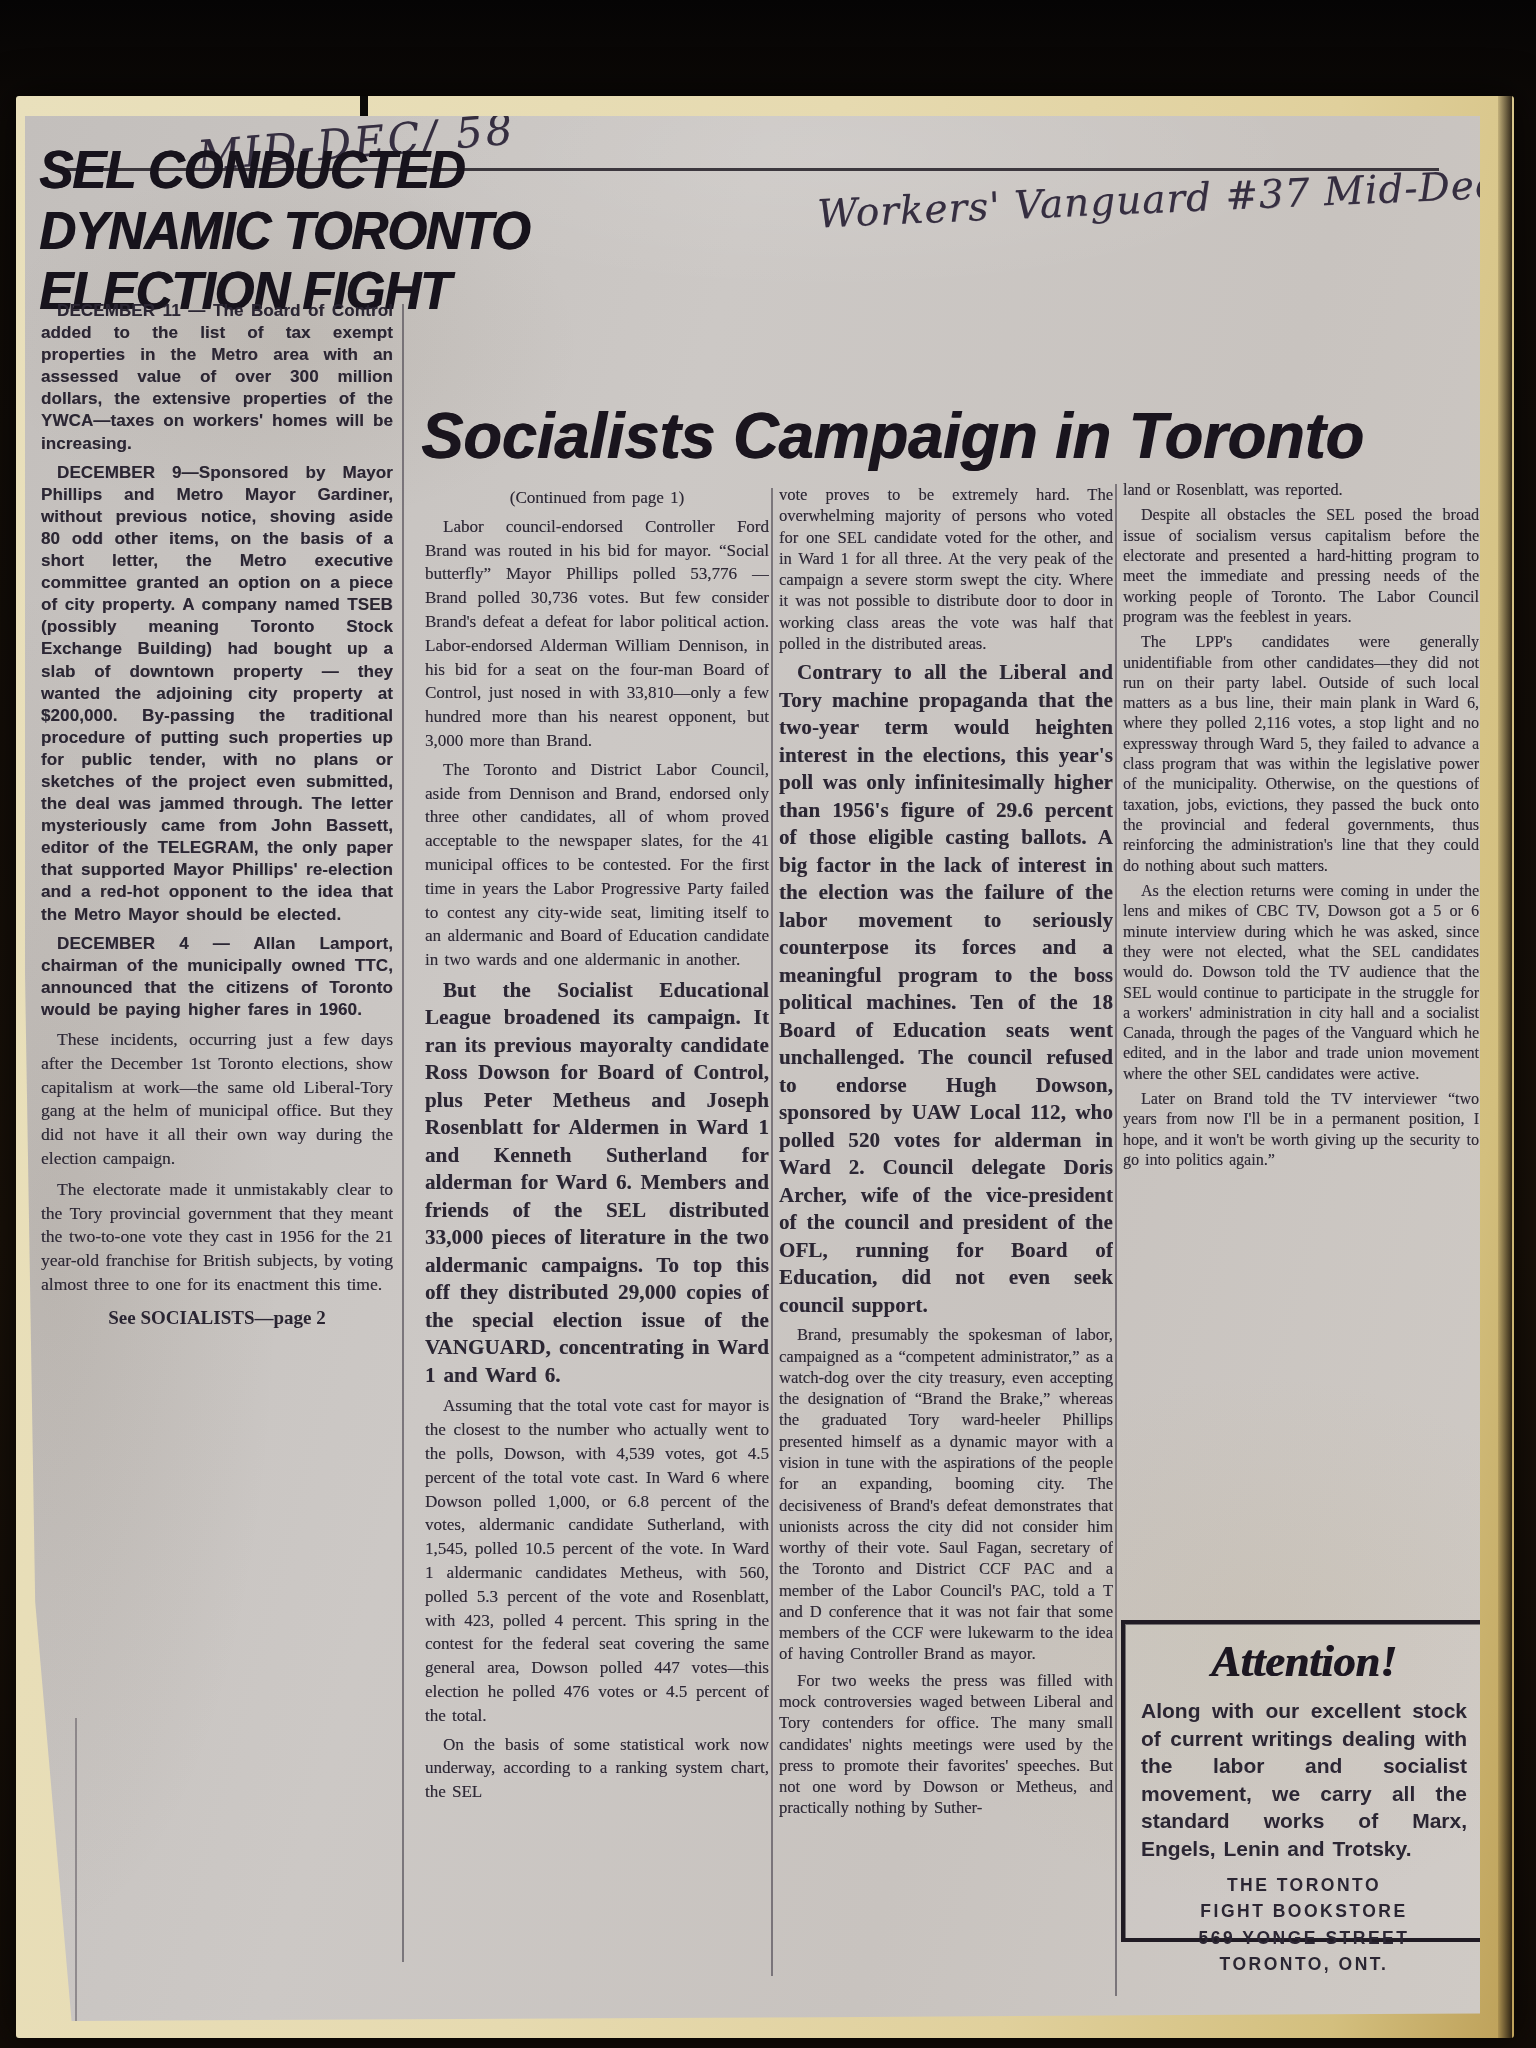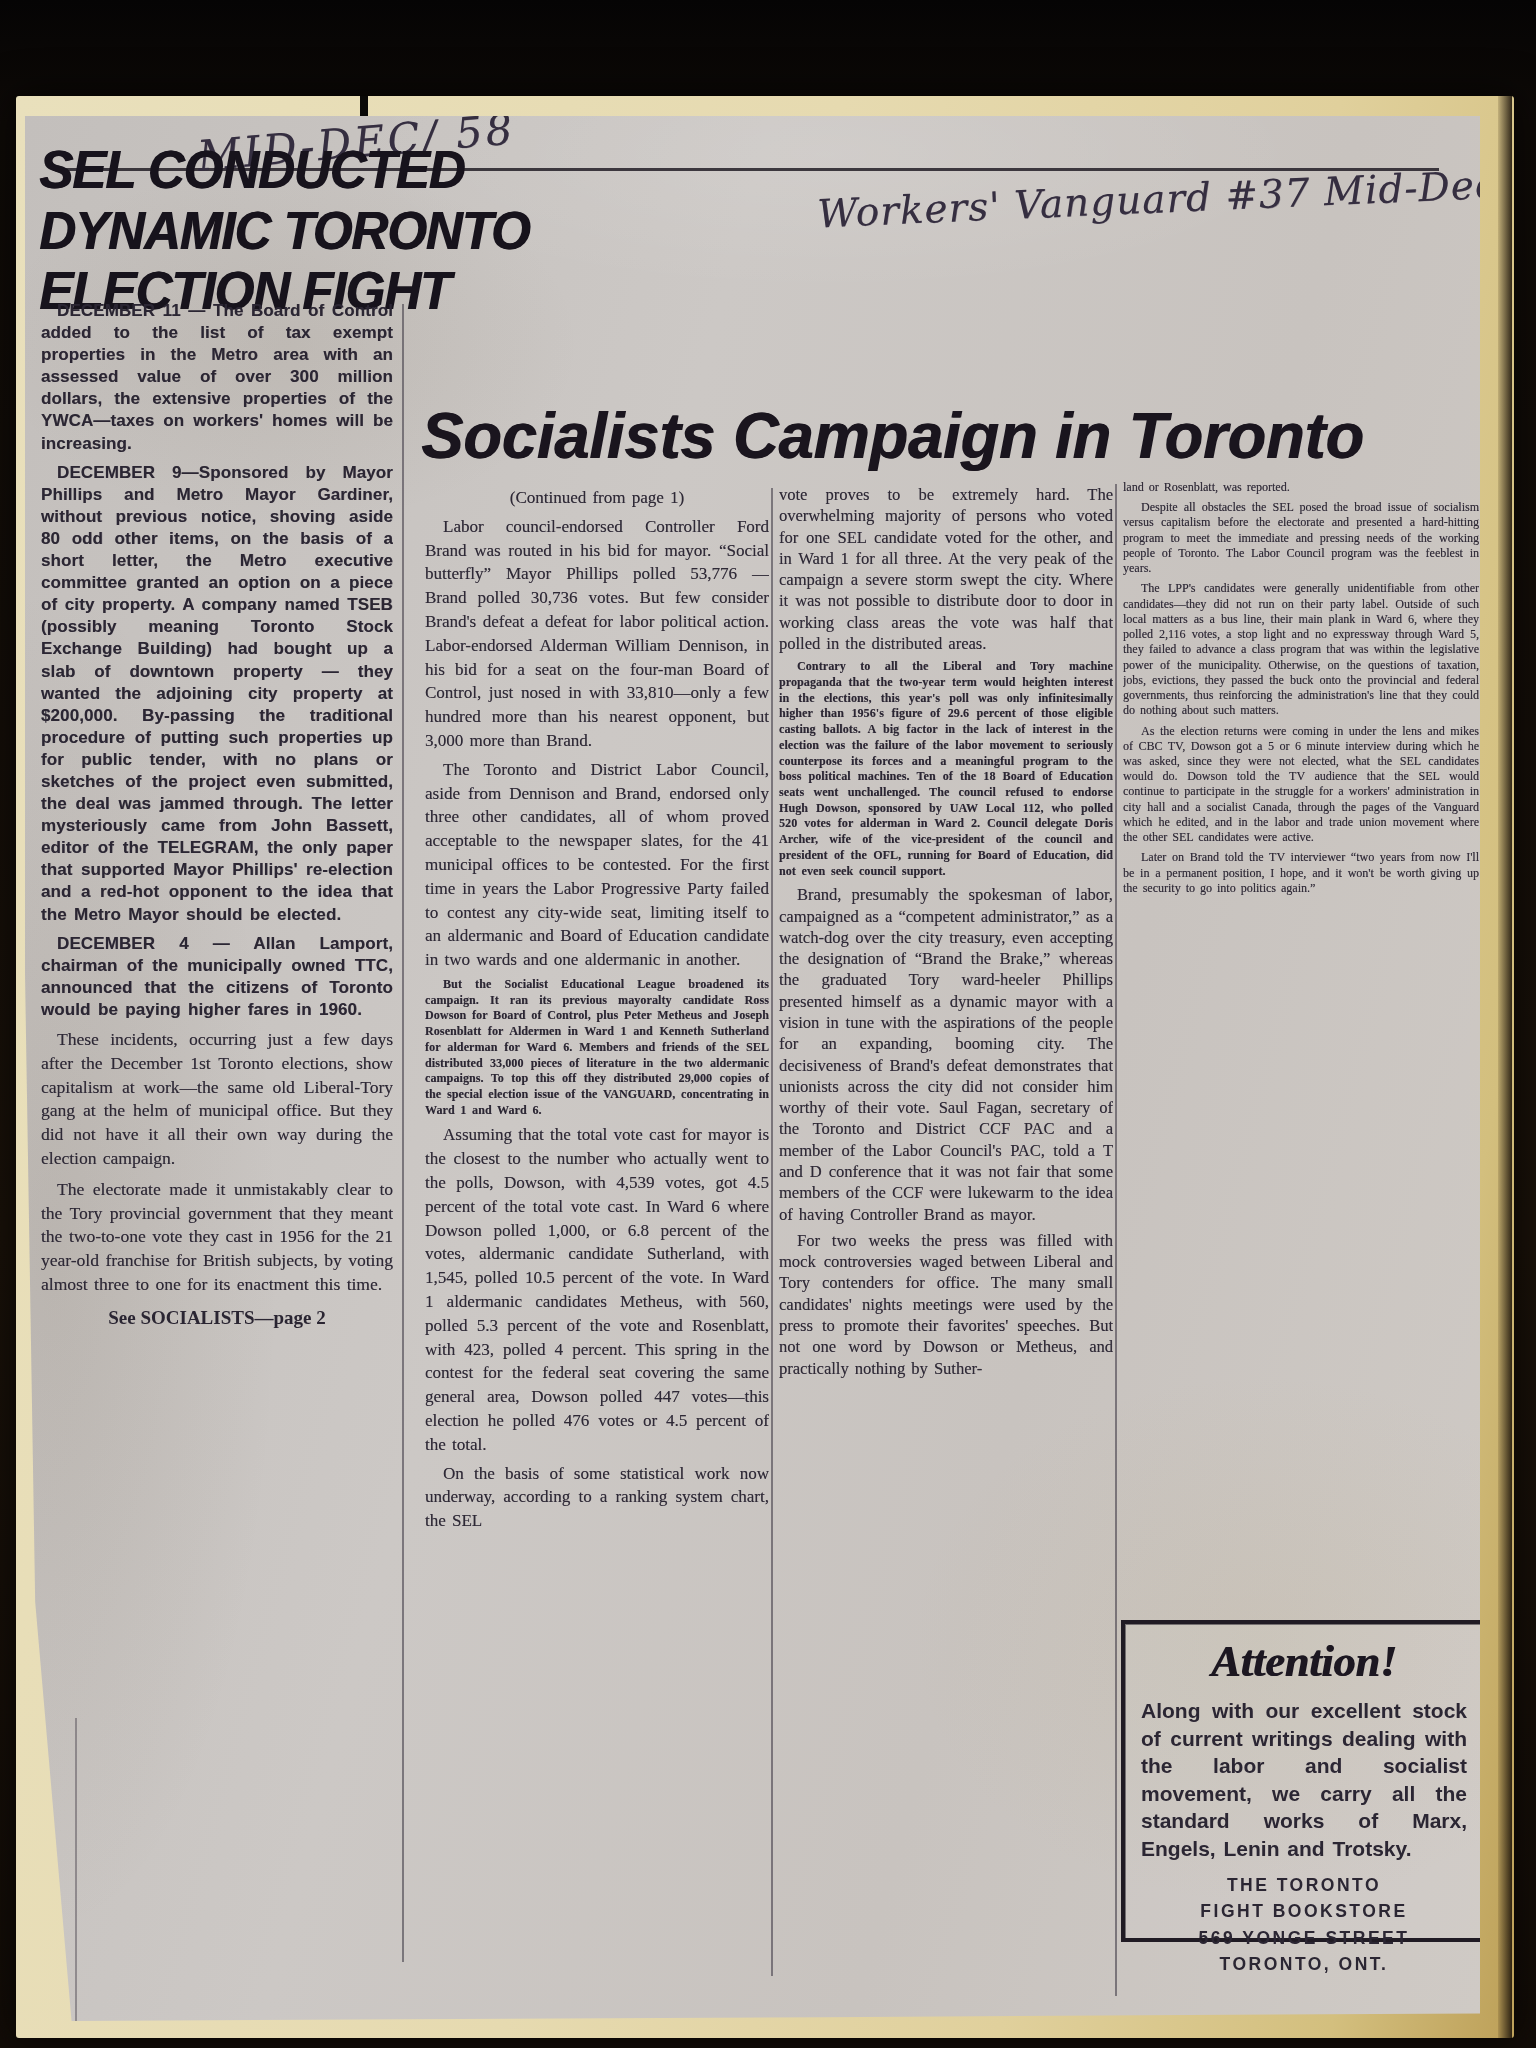--- a/index.html
+++ b/index.html
@@ -69,22 +69,22 @@
   .col{position:absolute;text-align:justify;overflow:hidden;}
   .colA{left:400px;top:370px;width:344px;height:1442px;}
   .colB{left:754px;top:368px;width:334px;height:1496px;}
   .colC{left:1098px;top:364px;width:356px;height:1084px;}
   .col p{margin:0 0 5px 0;text-indent:18px;font-family:Liberation Serif, serif;}
   .col p.nofirst{text-indent:0;}
 
   .serif{font-family:"Liberation Serif", serif;font-size:17px;line-height:1.4;
     word-spacing:2px;text-shadow:.25px .25px .4px rgba(42,36,54,.45);}
   .colB .serif{font-size:16.5px;line-height:1.29;}
-  .colC .serif{font-size:12px;line-height:1.27;}
-  .sans{font-family:"Liberation Sans", sans-serif;font-weight:700;font-size:12px;
+  .colC .serif{font-size:16px;line-height:1.27;}
+  .sans{font-family:"Liberation Sans", sans-serif;font-weight:700;font-size:21px;
     line-height:1.31;word-spacing:2.5px;letter-spacing:.1px;color:#2b2633;
     text-shadow:.3px .3px .4px rgba(40,34,52,.4);}
   .sidebar .sans{font-size:17px;line-height:1.3;}
   .sidebar .serif{font-size:17.5px;line-height:1.36;}
   .centered{text-align:center;text-indent:0 !important;}
 
   .see-note{
     font-family:"Liberation Serif", serif;font-weight:700;font-size:19px;
     text-align:center;margin-top:10px;color:#2a2532;
   }

